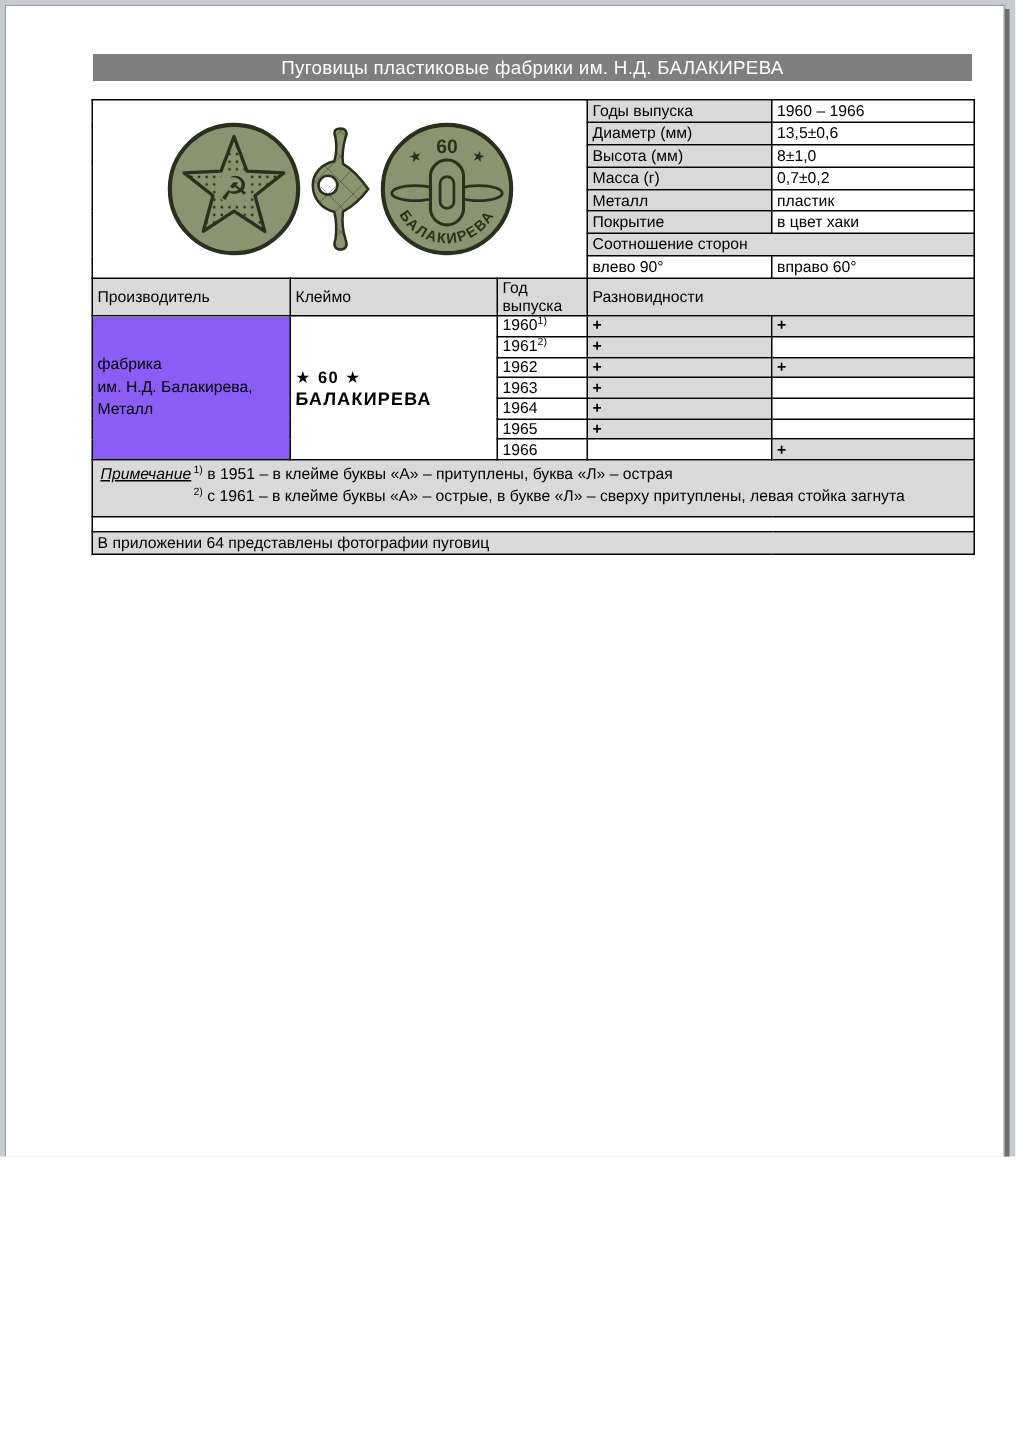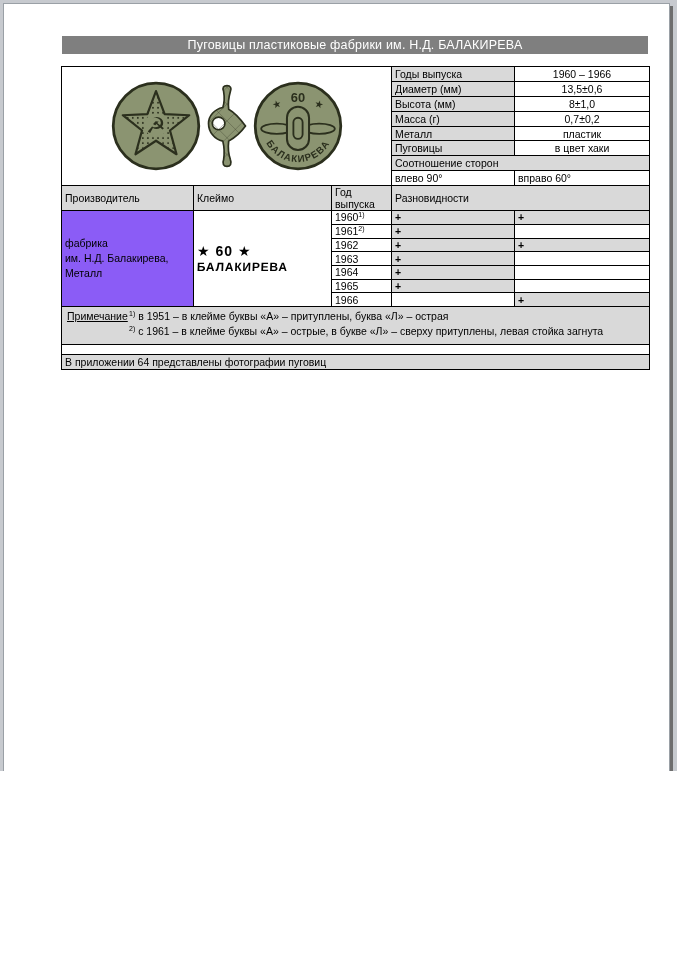--- a/index.html
+++ b/index.html
@@ -10,40 +10,40 @@
   .page-inner{position:absolute;left:57px;top:32px;width:588px;}
 
   .title-bar{width:586px;height:18px;line-height:18px;background:#7f7f7f;color:#ffffff;
              text-align:center;font-size:12.5px;letter-spacing:.2px;margin-left:1px;}
 
   table.main{border-collapse:collapse;table-layout:fixed;width:588px;margin-top:12px;}
   table.main td{border:1px solid #000;font-size:10.5px;color:#000;padding:0 3px;
                 overflow:hidden;vertical-align:middle;}
   .gray{background:#d9d9d9;margin-top:14px;}
   .center{text-align:left;}
-  .right{text-align:center;}
+  .right{text-align:left;}
   .spec-row td{height:13.9px;}
   .head-row td{height:13px;font-size:10.5px;}
   .year-row td{height:12.7px;}
   sup{font-size:7px;vertical-align:4px;line-height:0;}
 
   .img-cell{background:#fff;}
   .btn-imgs{display:flex;align-items:center;justify-content:center;gap:2px;padding:4px 0;}
 
   .producer-cell{background:#8b5cf6;line-height:15px;}
   .stamp-cell{background:#fff;}
-  .stamp-line1{font-size:14px;font-weight:bold;letter-spacing:1px;}
+  .stamp-line1{font-size:11px;font-weight:bold;letter-spacing:1px;}
   .stamp-line2{font-size:12px;font-weight:bold;letter-spacing:.8px;margin-top:1px;
                transform:skewX(-2deg);}
   .variant{font-weight:bold;}
   .variant.filled{background:#d9d9d9;}
 
   .notes-cell{height:33px;vertical-align:top !important;padding:2px 5px !important;}
   .notes-flex{display:flex;align-items:flex-start;line-height:15px;}
-  .notes-label{text-decoration:underline;width:62px;flex:0 0 62px;}
+  .notes-label{text-decoration:underline;width:62px;flex:0 0 62px;font-style:italic;}
   .note-line{display:block;}
   .gap-row td{height:9px;background:#fff;}
   .appendix-row td{height:14px;padding-left:5px;}
 
   .page-number{position:absolute;left:57px;bottom:24px;width:588px;text-align:center;
                color:#7d828c;font-size:13px;}
 </style>
 </head>
 <body>
 
@@ -122,21 +122,21 @@
             </tr>
           <tr class="spec-row">
               <td class="gray">Масса (г)</td>
               <td class="right">0,7±0,2</td>
             </tr>
           <tr class="spec-row">
               <td class="gray">Металл</td>
               <td class="right">пластик</td>
             </tr>
           <tr class="spec-row">
-              <td class="gray">Пуговицы</td>
+              <td class="gray">Покрытие</td>
               <td class="right">в цвет хаки</td>
             </tr>
           <tr class="spec-row">
               <td class="gray center" colspan="2">Соотношение сторон</td>
             </tr>
           <tr class="spec-row">
             <td class="center">влево 90°</td>
             <td class="center">вправо 60°</td>
           </tr>
 

